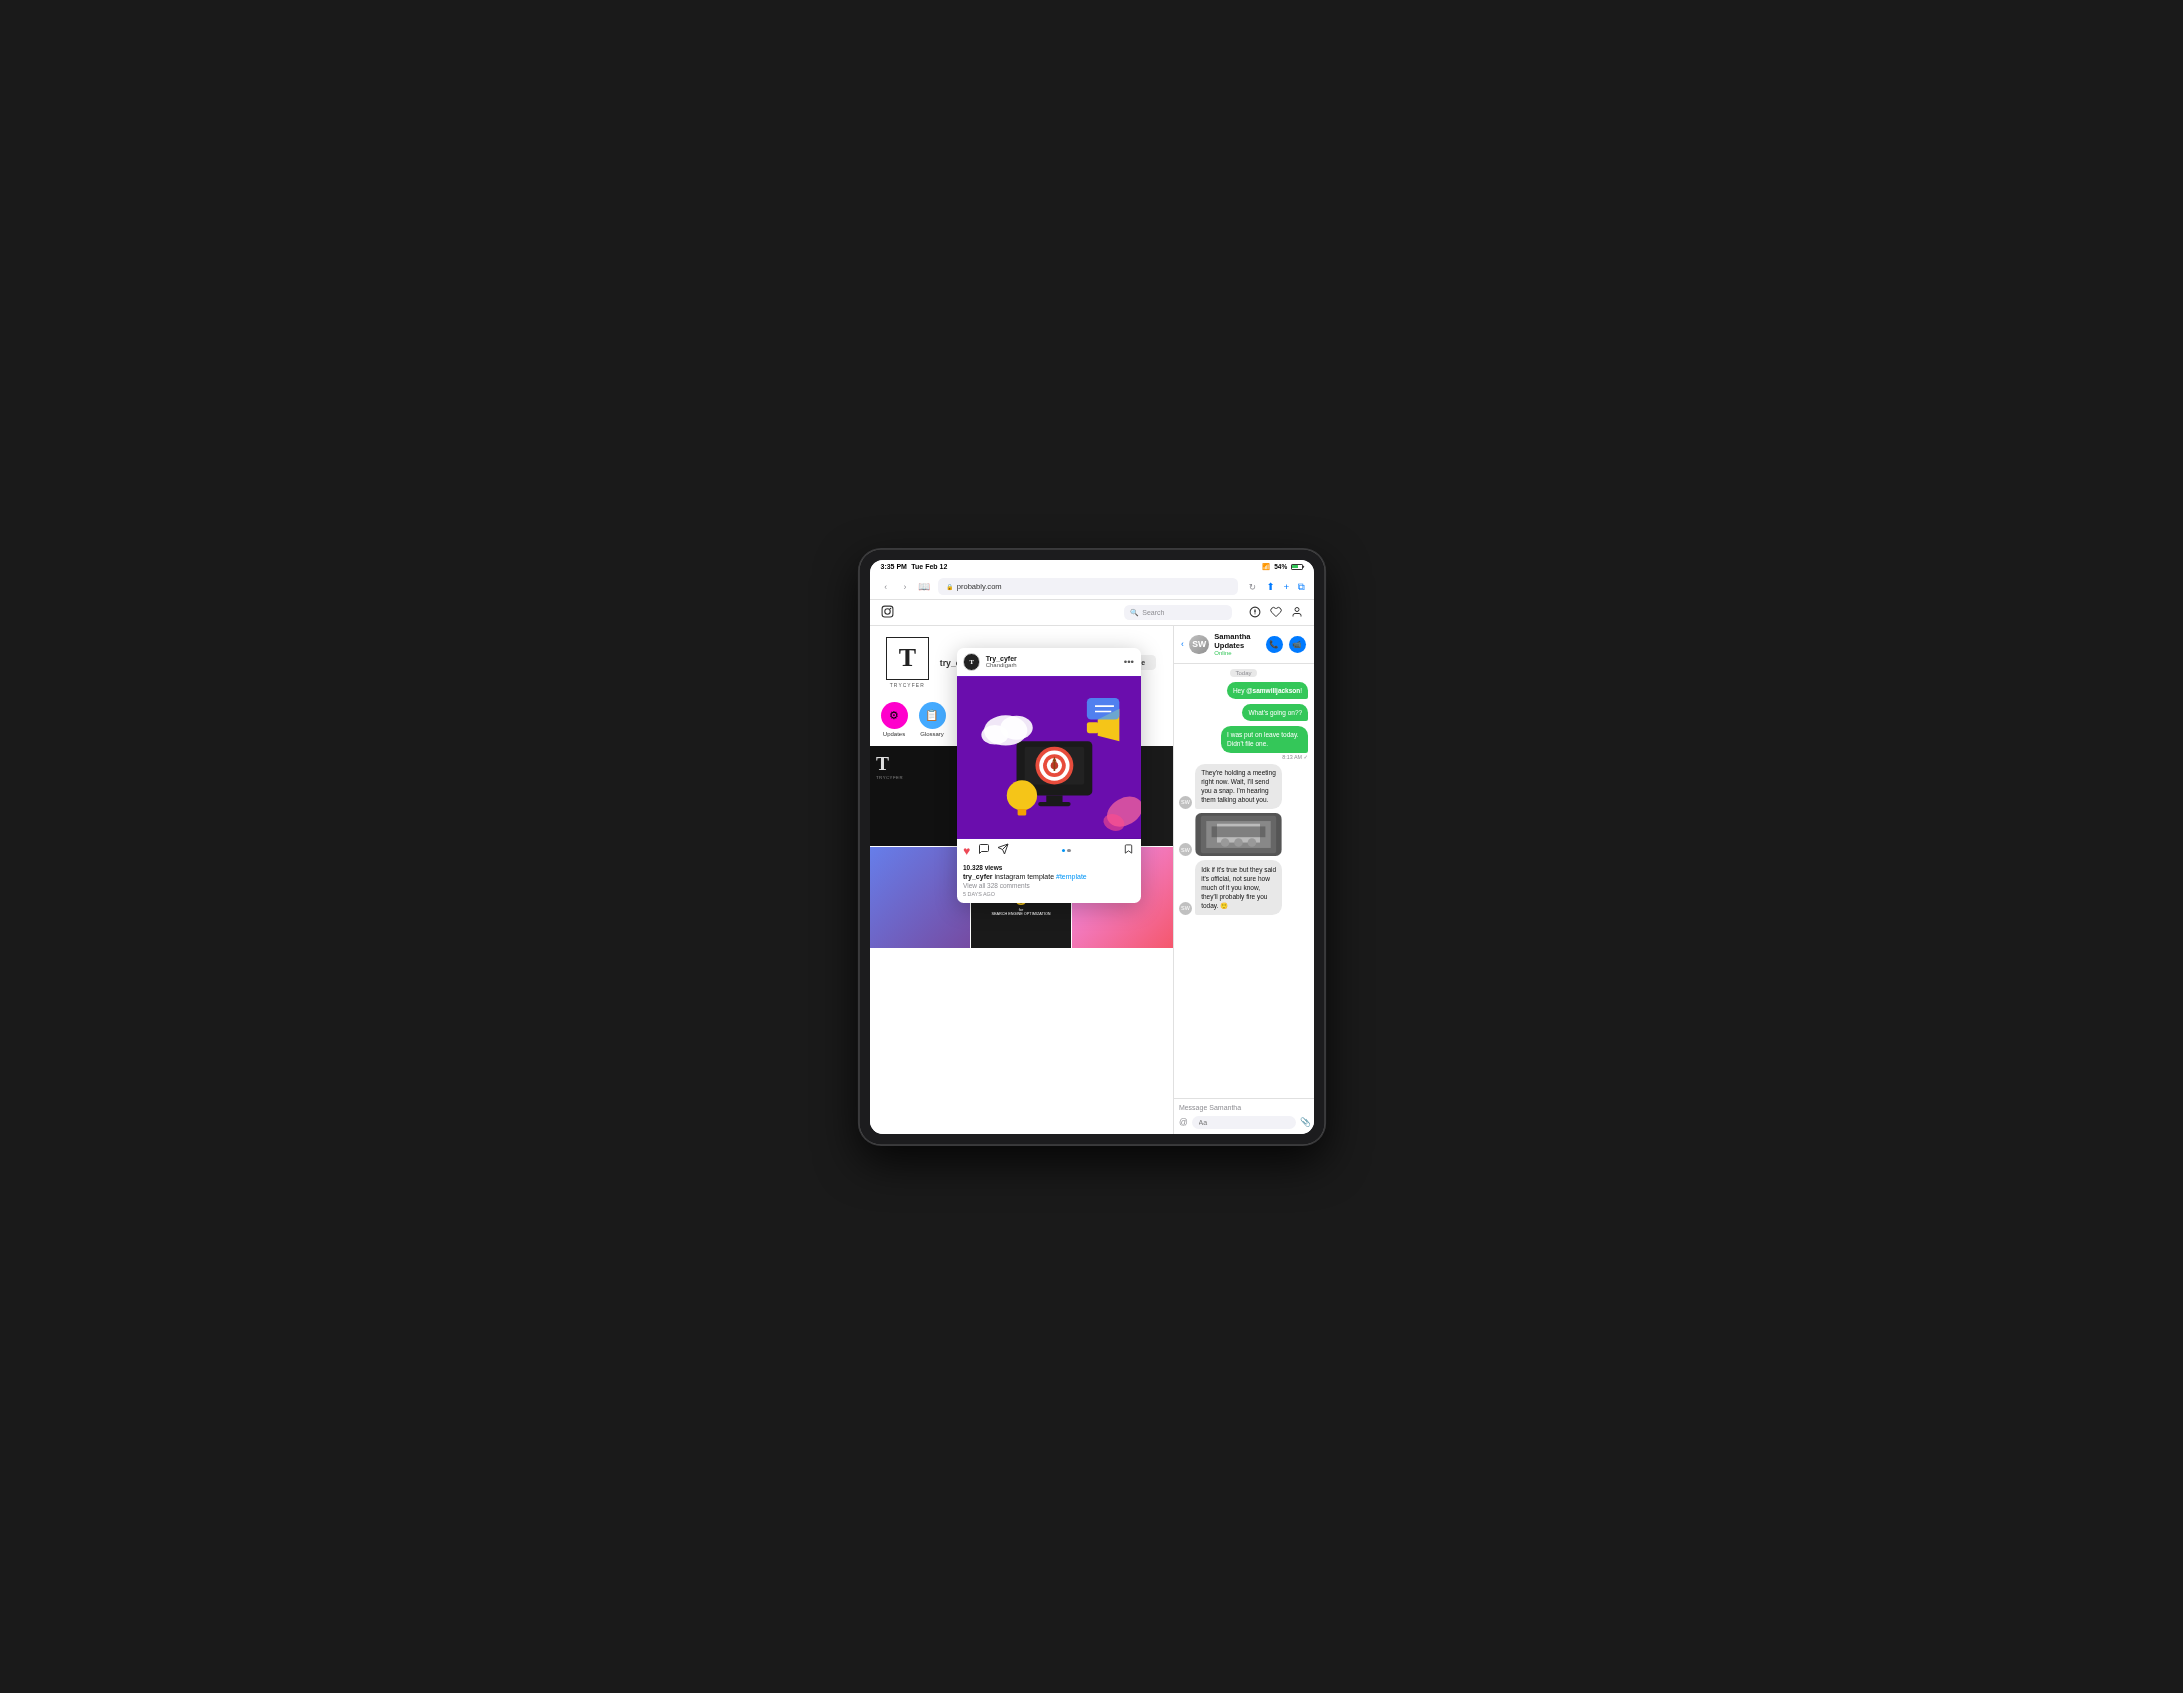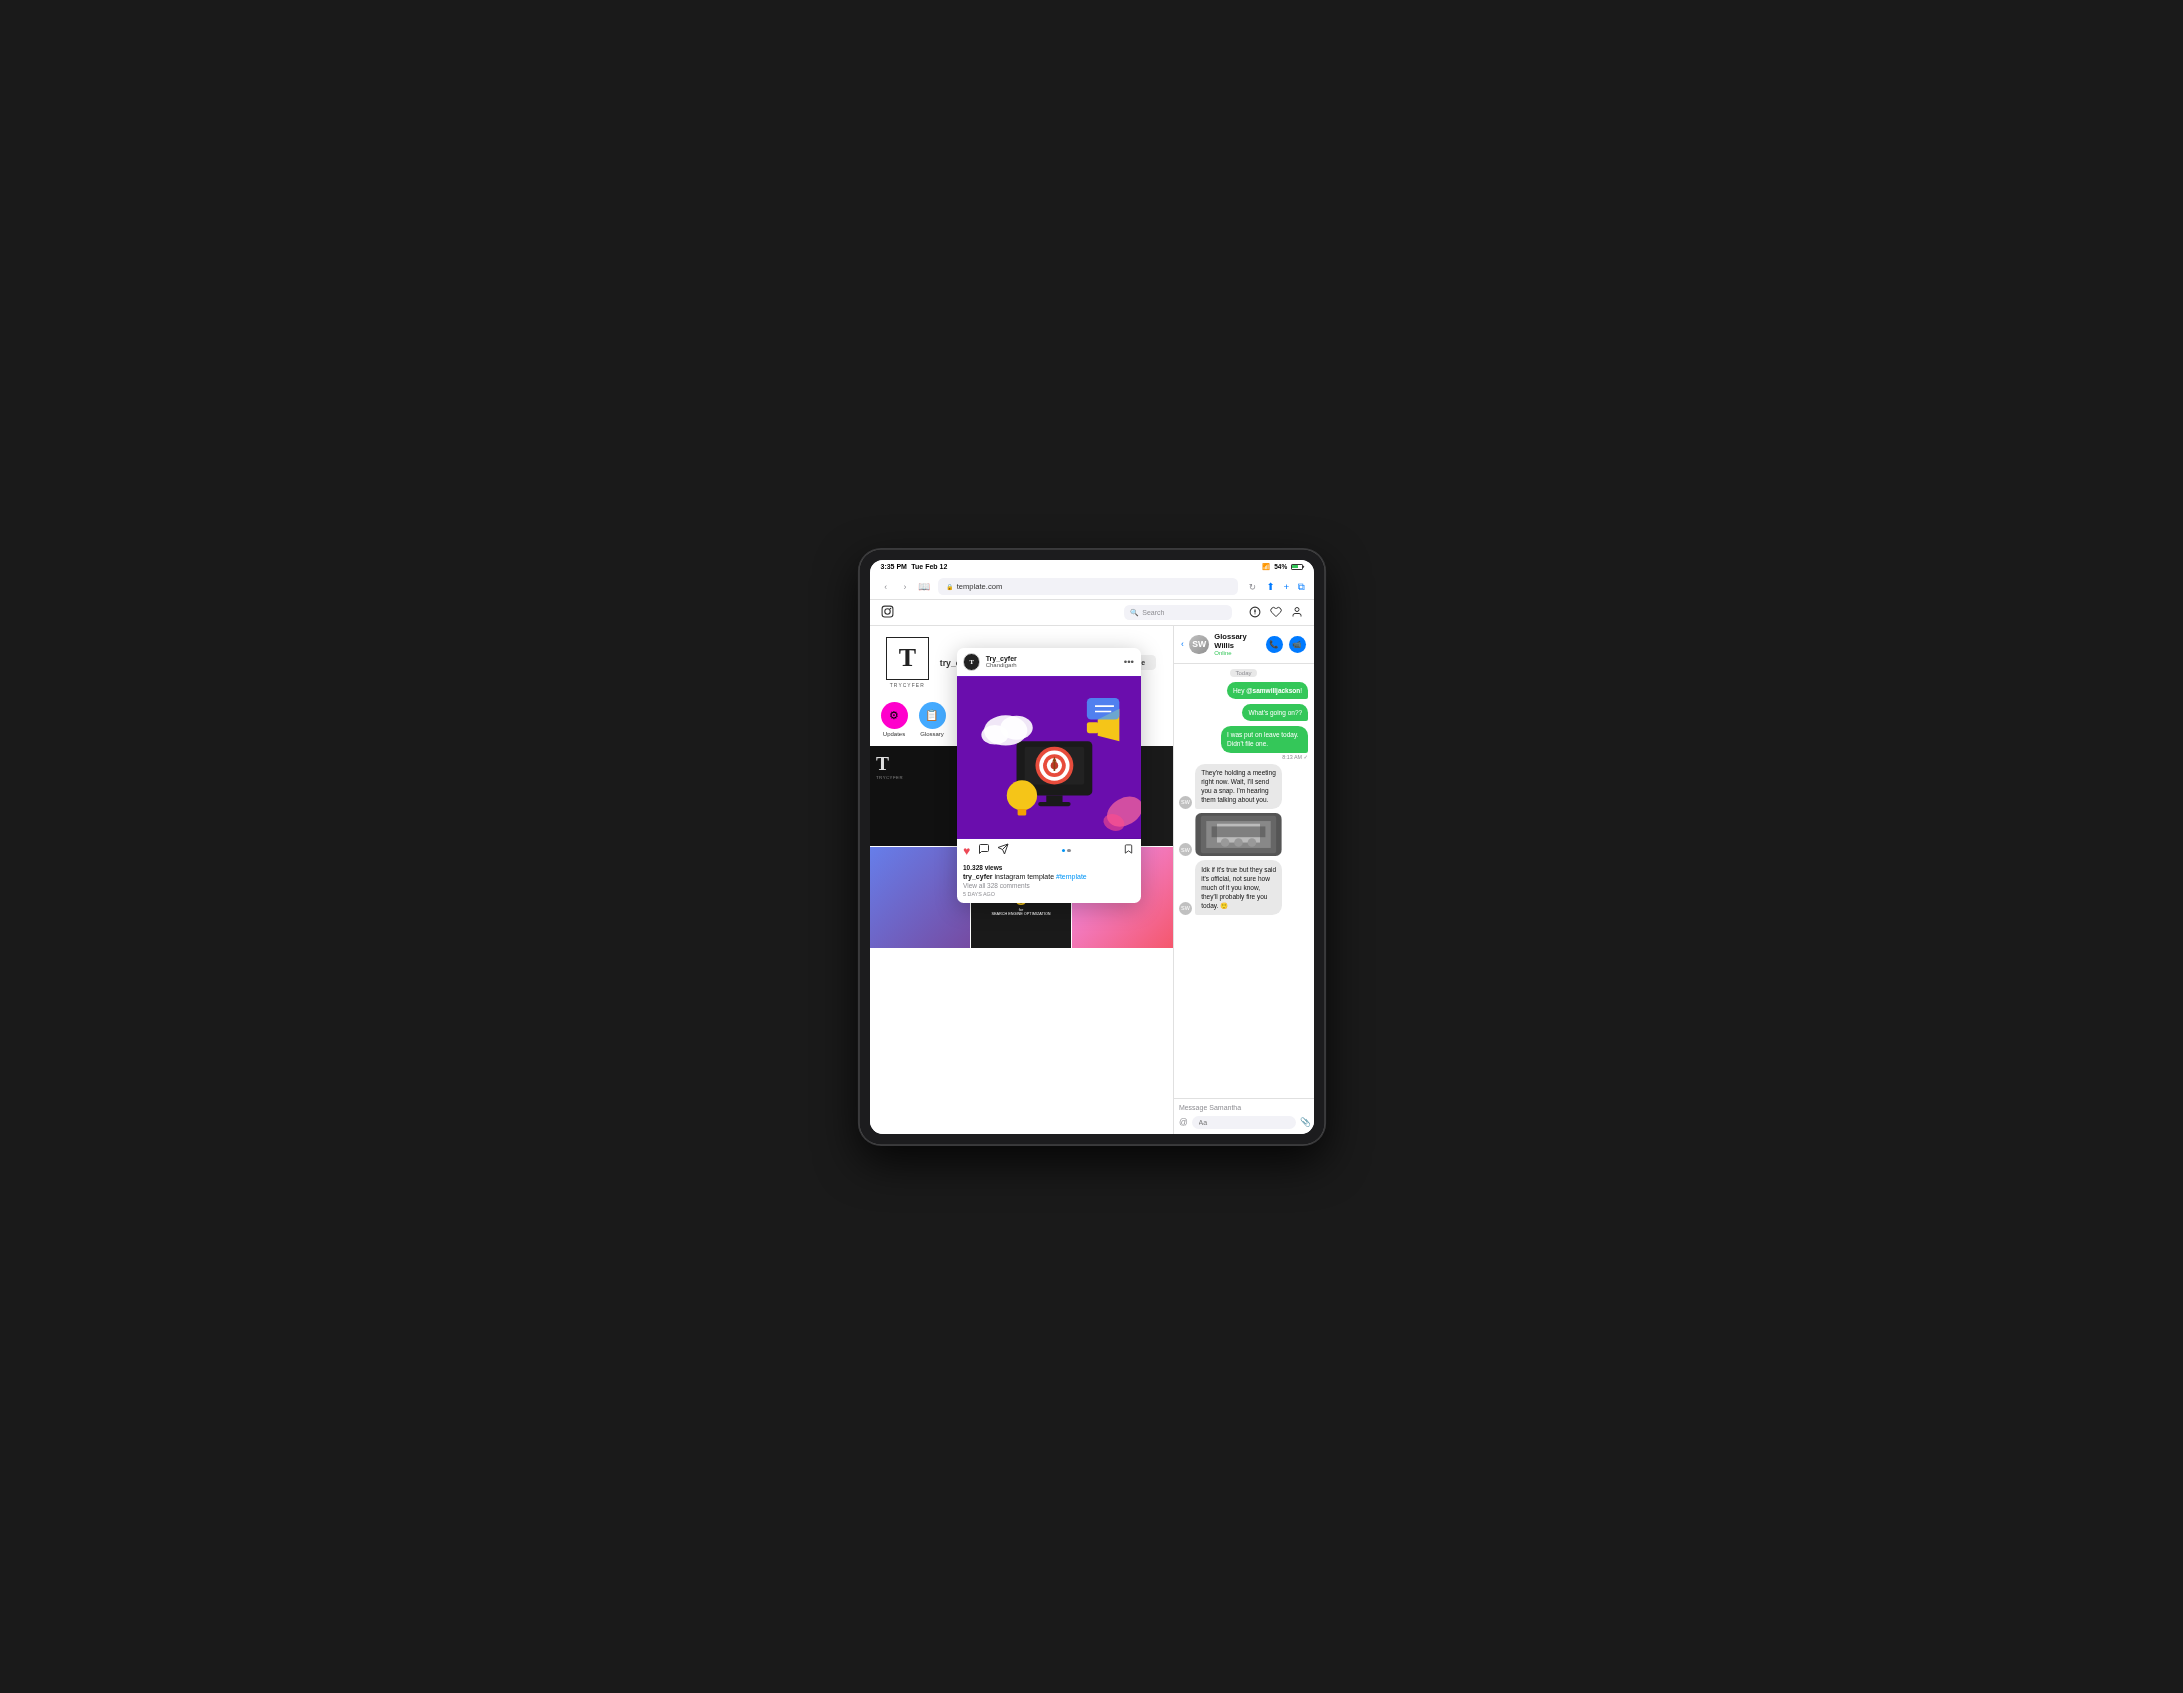--- a/index.html
+++ b/index.html
@@ -456,21 +456,21 @@
     </div>
 
     <div class="browser-chrome">
       <div class="nav-buttons">
         <button class="nav-btn">‹</button>
         <button class="nav-btn">›</button>
         <button class="nav-btn bookmarks-btn">📖</button>
       </div>
       <div class="url-bar">
         <span class="lock">🔒</span>
-        <span class="url-text">template.com</span>
+        <span class="url-text">probably.com</span>
       </div>
       <button class="nav-btn reload-btn">↻</button>
       <div class="browser-actions">
         <button class="browser-action-btn">⬆</button>
         <button class="browser-action-btn">+</button>
         <button class="browser-action-btn">⧉</button>
       </div>
     </div>
 
     <div class="ig-nav">
@@ -658,21 +658,21 @@
       </div>
 
       <div class="messages-panel">
 
         <div class="msg-header">
           <button class="msg-back">‹</button>
           <div class="msg-avatar">
             <div class="msg-avatar-img">SW</div>
           </div>
           <div class="msg-contact-info">
-            <div class="msg-contact-name">Glossary Willis</div>
+            <div class="msg-contact-name">Samantha Updates</div>
             <div class="msg-status">Online</div>
           </div>
           <div class="msg-call-btns">
             <button class="msg-call-btn">📞</button>
             <button class="msg-call-btn">📹</button>
           </div>
         </div>
 
         <div class="msg-body">
           <div class="msg-date-label">Today</div>

